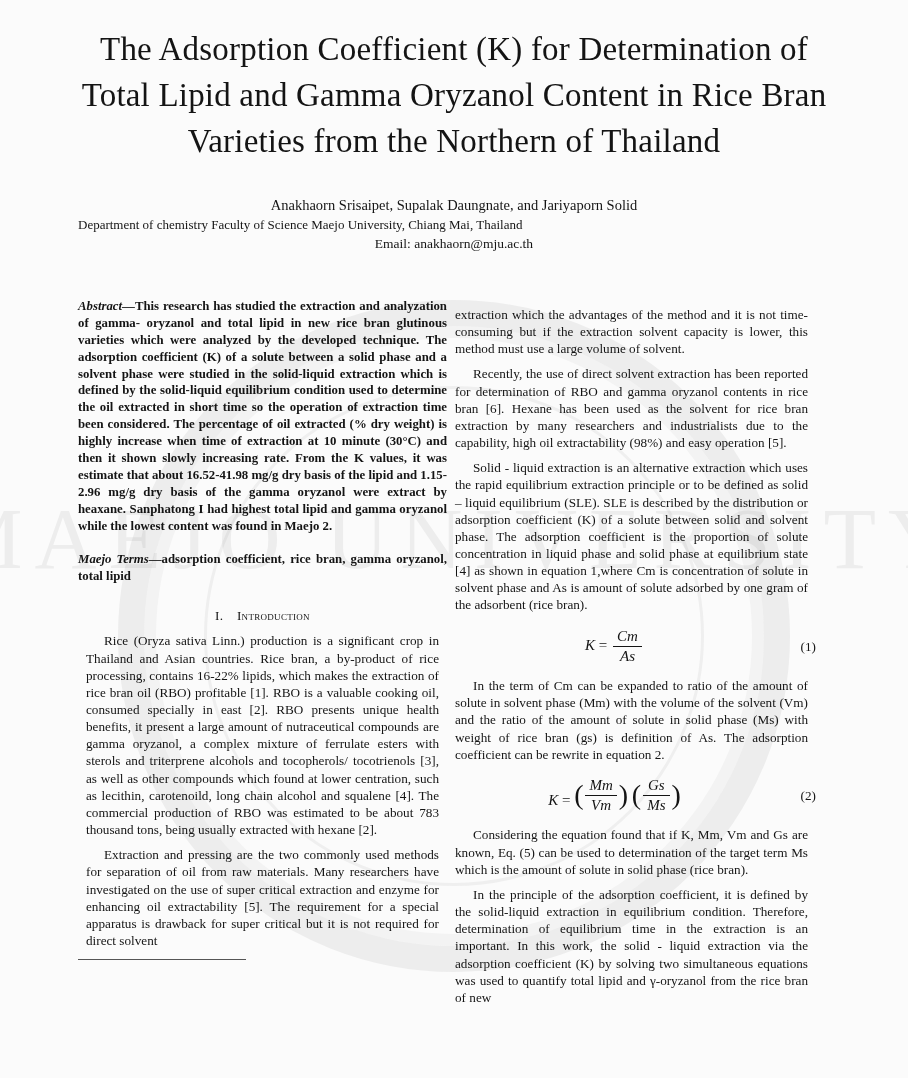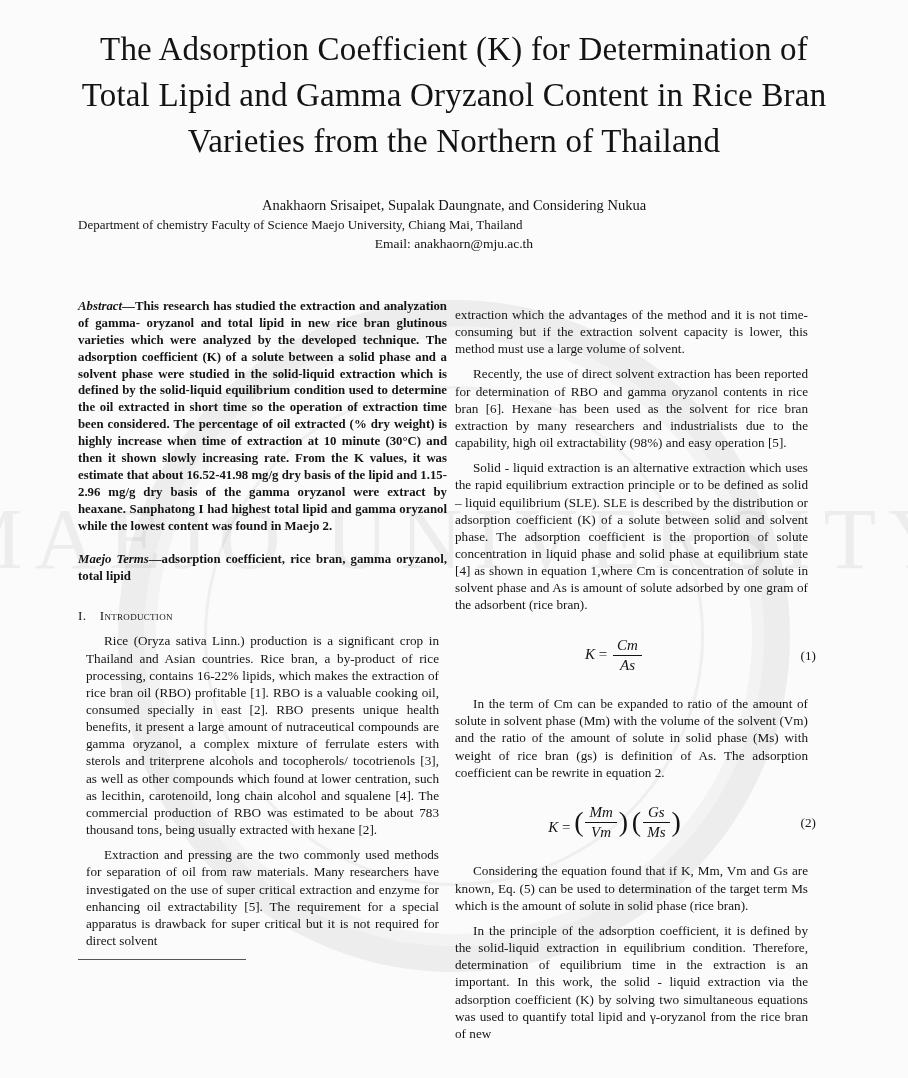--- a/index.html
+++ b/index.html
@@ -107,20 +107,21 @@
   .indexterms {
     font-weight: bold;
     text-align: justify;
     font-size: 12.8px;
     line-height: 1.32;
     margin-top: 17px;
   }
   .indexterms .lead { font-style: italic; }
 
   .sec-head {
+    text-align: center;
     margin: 22px 0 8px 0;
     font-size: 13.2px;
     font-variant: small-caps;
     letter-spacing: 0.3px;
   }
   p.body {
     margin: 8px;
     text-indent: 18px;
     text-align: justify;
   }
@@ -139,21 +140,21 @@
   }
   .eq-num {
     width: 34px;
     text-align: right;
     font-size: 13.2px;
   }
   .frac {
     display: inline-block;
     vertical-align: middle;
     text-align: center;
-    margin: 9px 2px;
+    margin: 0 2px;
   }
   .frac .num {
     display: block;
     border-bottom: 1px solid #141414;
     padding: 0 4px 1px 4px;
     line-height: 1.15;
   }
   .frac .den {
     display: block;
     padding: 1px 4px 0 4px;
@@ -185,21 +186,21 @@
 </head>
 <body>
 
 <div class="page">
   <div class="watermark"></div>
   <div class="wm-text">MAEJO UNIVERSITY</div>
 
   <div class="content">
     <h1 class="title">The Adsorption Coefficient (K) for Determination of Total Lipid and Gamma Oryzanol Content in Rice Bran Varieties from the Northern of Thailand</h1>
 
-    <div class="authors">Anakhaorn Srisaipet, Supalak Daungnate, and Considering Nukua</div>
+    <div class="authors">Anakhaorn Srisaipet, Supalak Daungnate, and Jariyaporn Solid</div>
     <div class="affil">Department of chemistry Faculty of Science Maejo University, Chiang Mai, Thailand</div>
     <div class="email">Email: anakhaorn@mju.ac.th</div>
 
     <div class="columns">
 
       <div class="col">
         <p class="abstract"><span class="lead">Abstract</span><span>—This research has studied the extraction and analyzation of gamma- oryzanol and total lipid in new rice bran glutinous varieties which were analyzed by the developed technique. The adsorption coefficient (K) of a solute between a solid phase and a solvent phase were studied in the solid-liquid extraction which is defined by the solid-liquid equilibrium condition used to determine the oil extracted in short time so the operation of extraction time been considered. The percentage of oil extracted (% dry weight) is highly increase when time of extraction at 10 minute (30°C) and then it shown slowly increasing rate. From the K values, it was estimate that about 16.52-41.98 mg/g dry basis of the lipid and 1.15-2.96 mg/g dry basis of the gamma oryzanol were extract by heaxane. Sanphatong I had highest total lipid and gamma oryzanol while the lowest content was found in Maejo 2.</span></p>
 
         <p class="indexterms"><span class="lead">Maejo Terms</span><span>—adsorption coefficient, rice bran, gamma oryzanol, total lipid</span></p>
 

